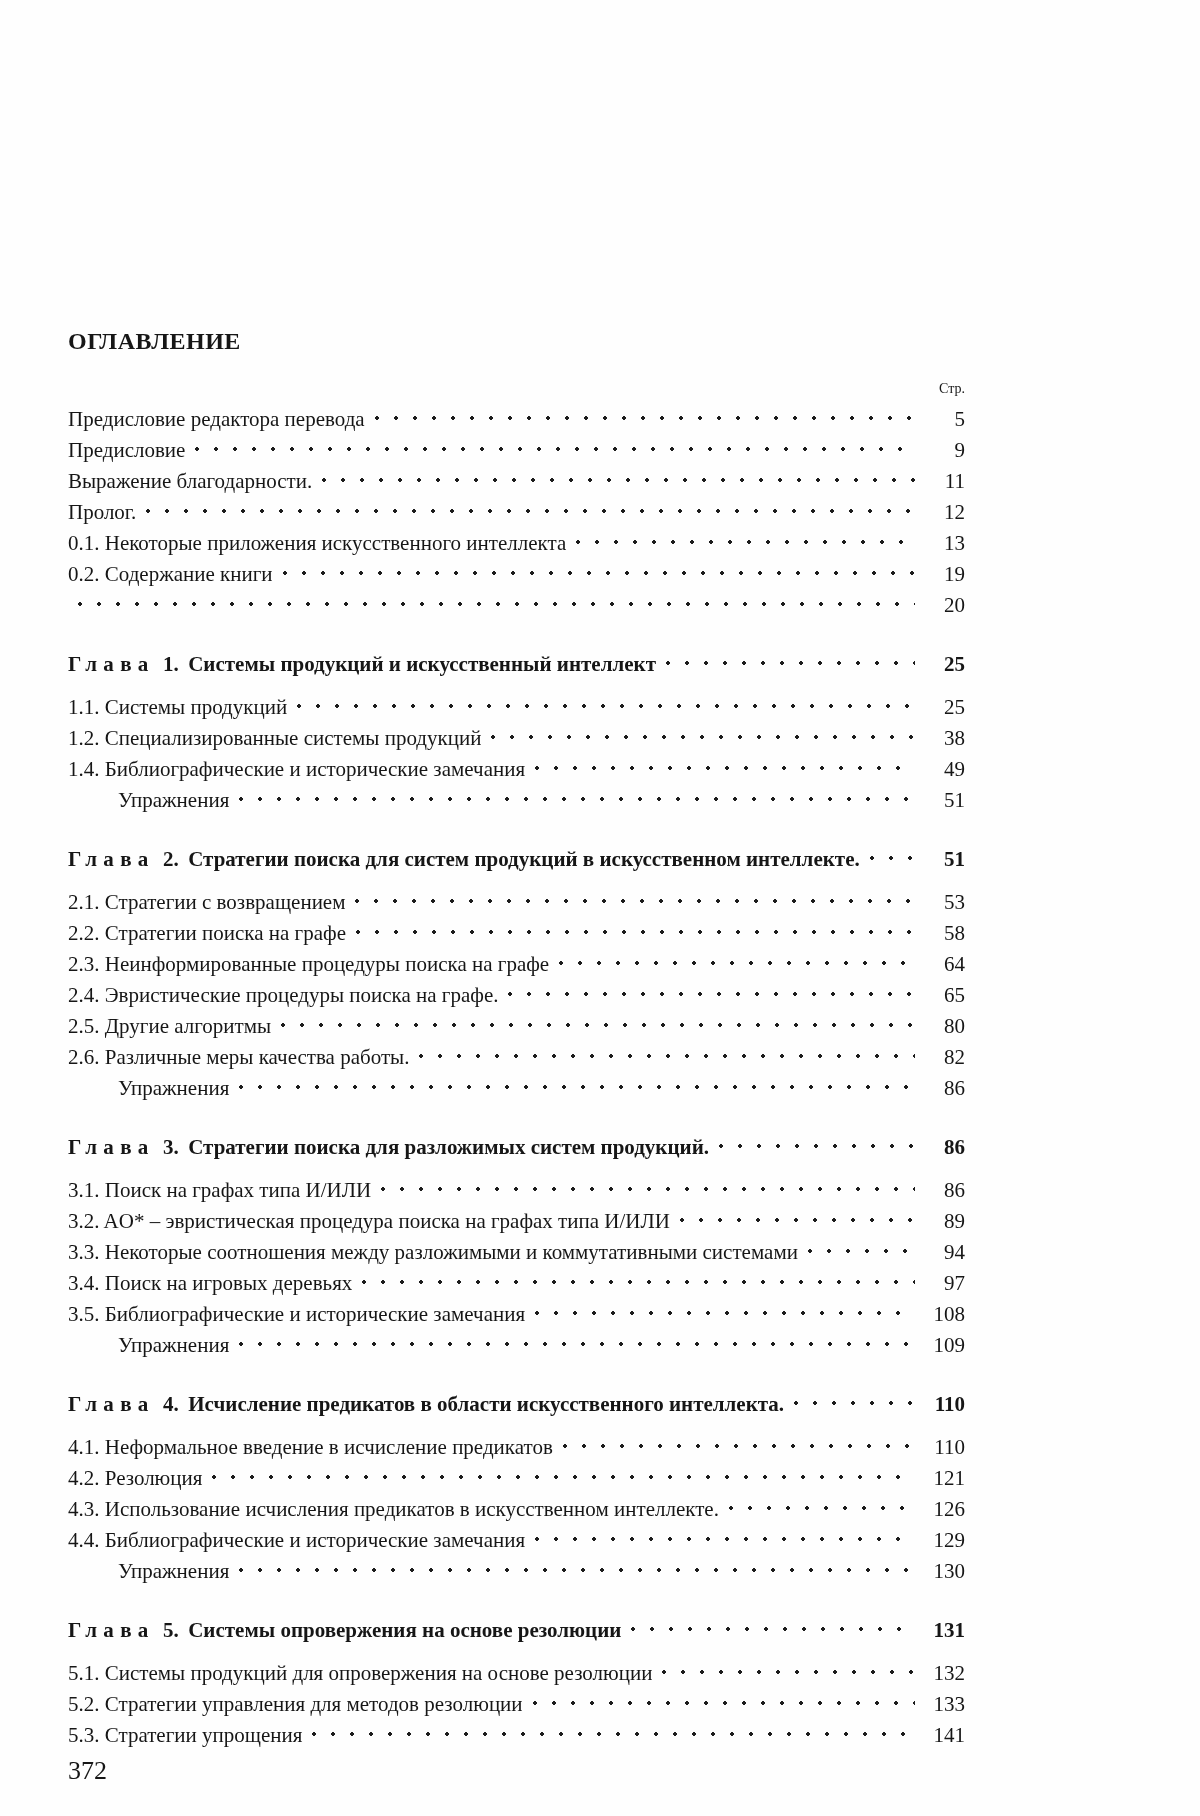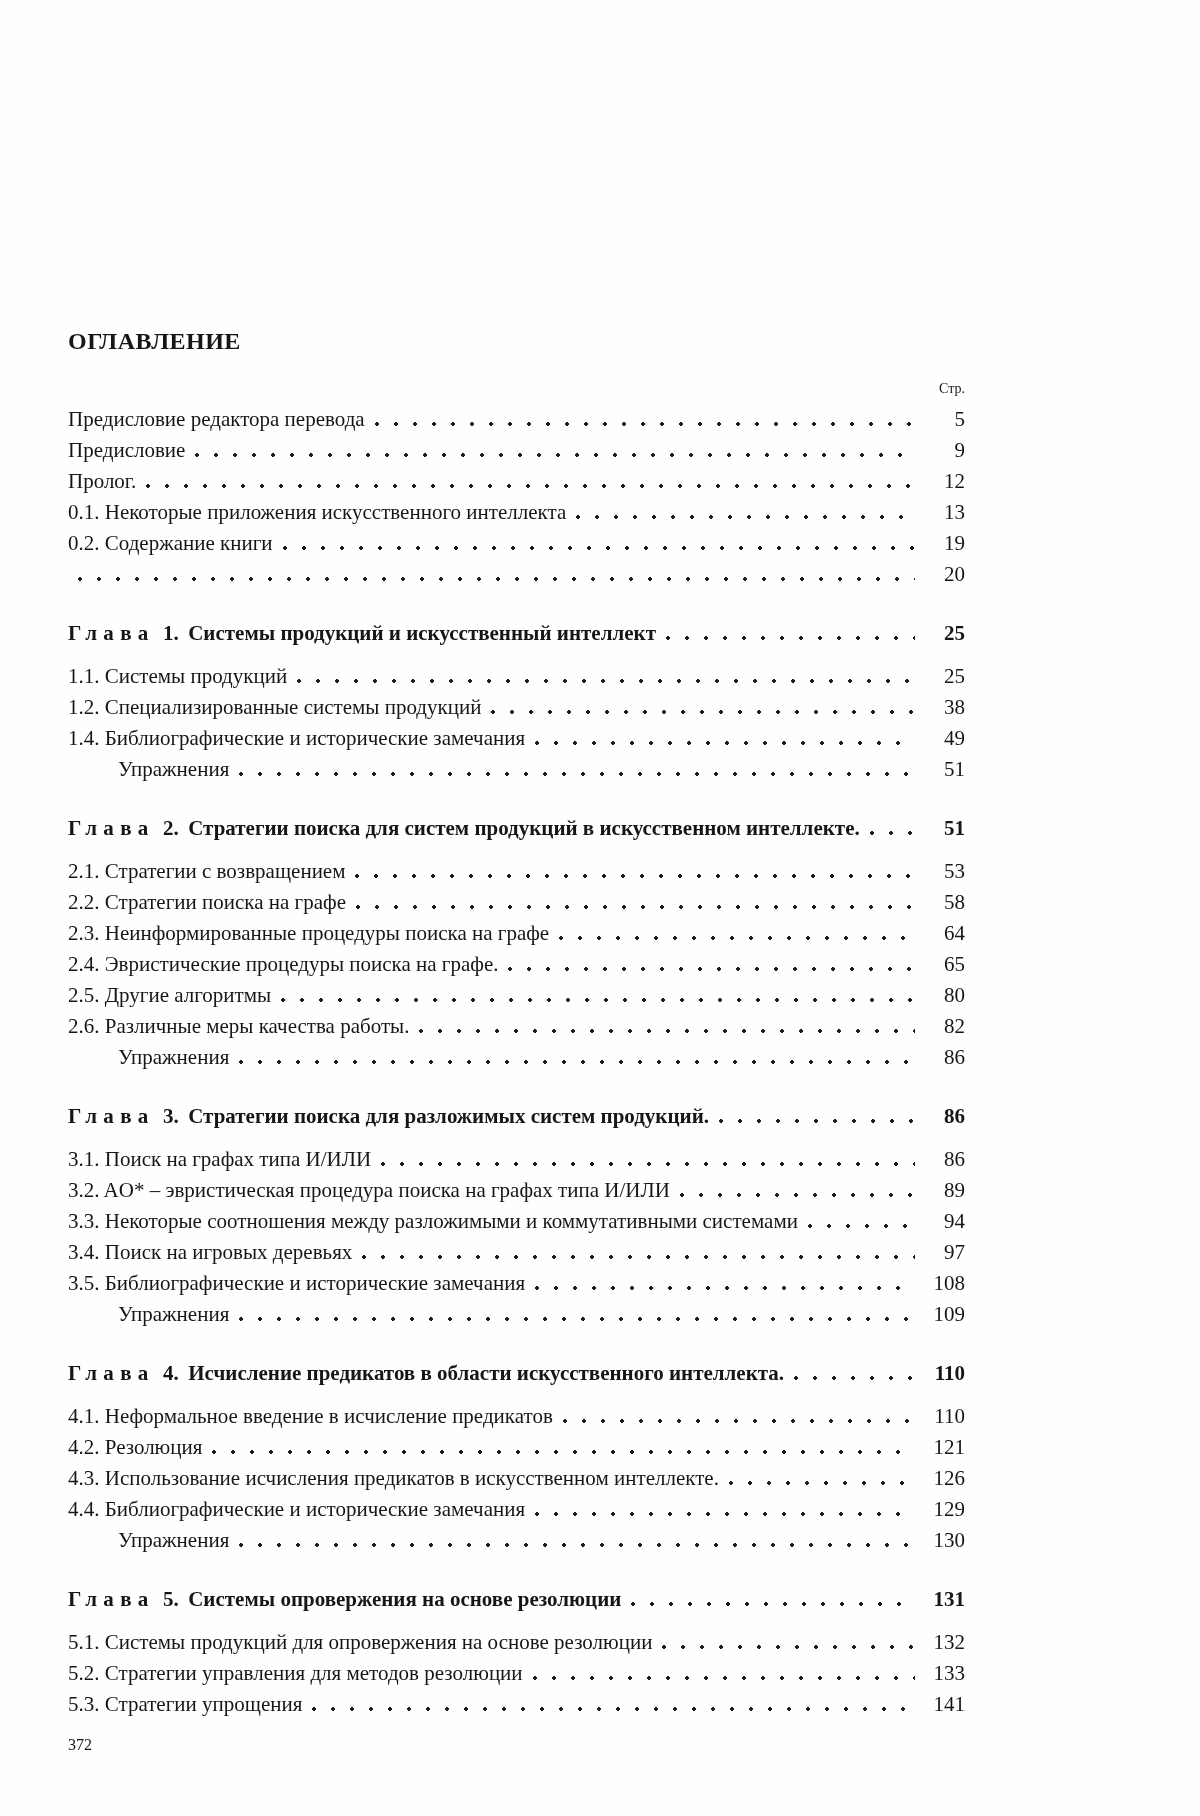--- a/index.html
+++ b/index.html
@@ -27,21 +27,21 @@
     font-weight: 700;
     letter-spacing: 0.5px;
   }
   .page-col-label {
     text-align: right;
     font-size: 14px;
     margin-bottom: 12px;
   }
   .toc-row {
     display: flex;
-    align-items: flex-end;
+    align-items: center;
     font-size: 21px;
     line-height: 21px;
     margin-bottom: 10px;
   }
   .toc-row.indent {
     padding-left: 50px;
   }
   .toc-row.chapter {
     margin-top: 38px;
     margin-bottom: 22px;
@@ -65,22 +65,22 @@
     background-repeat: repeat-x;
     background-position: left bottom;
     min-width: 0;
   }
   .pagenum {
     min-width: 42px;
     text-align: right;
     white-space: nowrap;
   }
   .folio {
-    font-size: 16px;
-    margin-top: 21px;
+    font-size: 26px;
+    margin-top: 10px;
   }
 </style>
 </head>
 <body>
 
 <div class="page">
   <div class="content">
     <h1 class="doc-title">ОГЛАВЛЕНИЕ</h1>
     <div class="page-col-label">Стр.</div>
     <div id="toc" class="toc">
@@ -88,20 +88,25 @@
           <span class="label">Предисловие редактора перевода</span>
           <span class="leader"></span>
           <span class="pagenum">5</span>
         </div>
         <div class="toc-row">
           <span class="label">Предисловие</span>
           <span class="leader"></span>
           <span class="pagenum">9</span>
         </div>
         <div class="toc-row">
+          <span class="label">Выражение благодарности.</span>
+          <span class="leader"></span>
+          <span class="pagenum">11</span>
+        </div>
+        <div class="toc-row">
           <span class="label">Пролог.</span>
           <span class="leader"></span>
           <span class="pagenum">12</span>
         </div>
         <div class="toc-row">
           <span class="label">0.1. Некоторые приложения искусственного интеллекта</span>
           <span class="leader"></span>
           <span class="pagenum">13</span>
         </div>
         <div class="toc-row">

